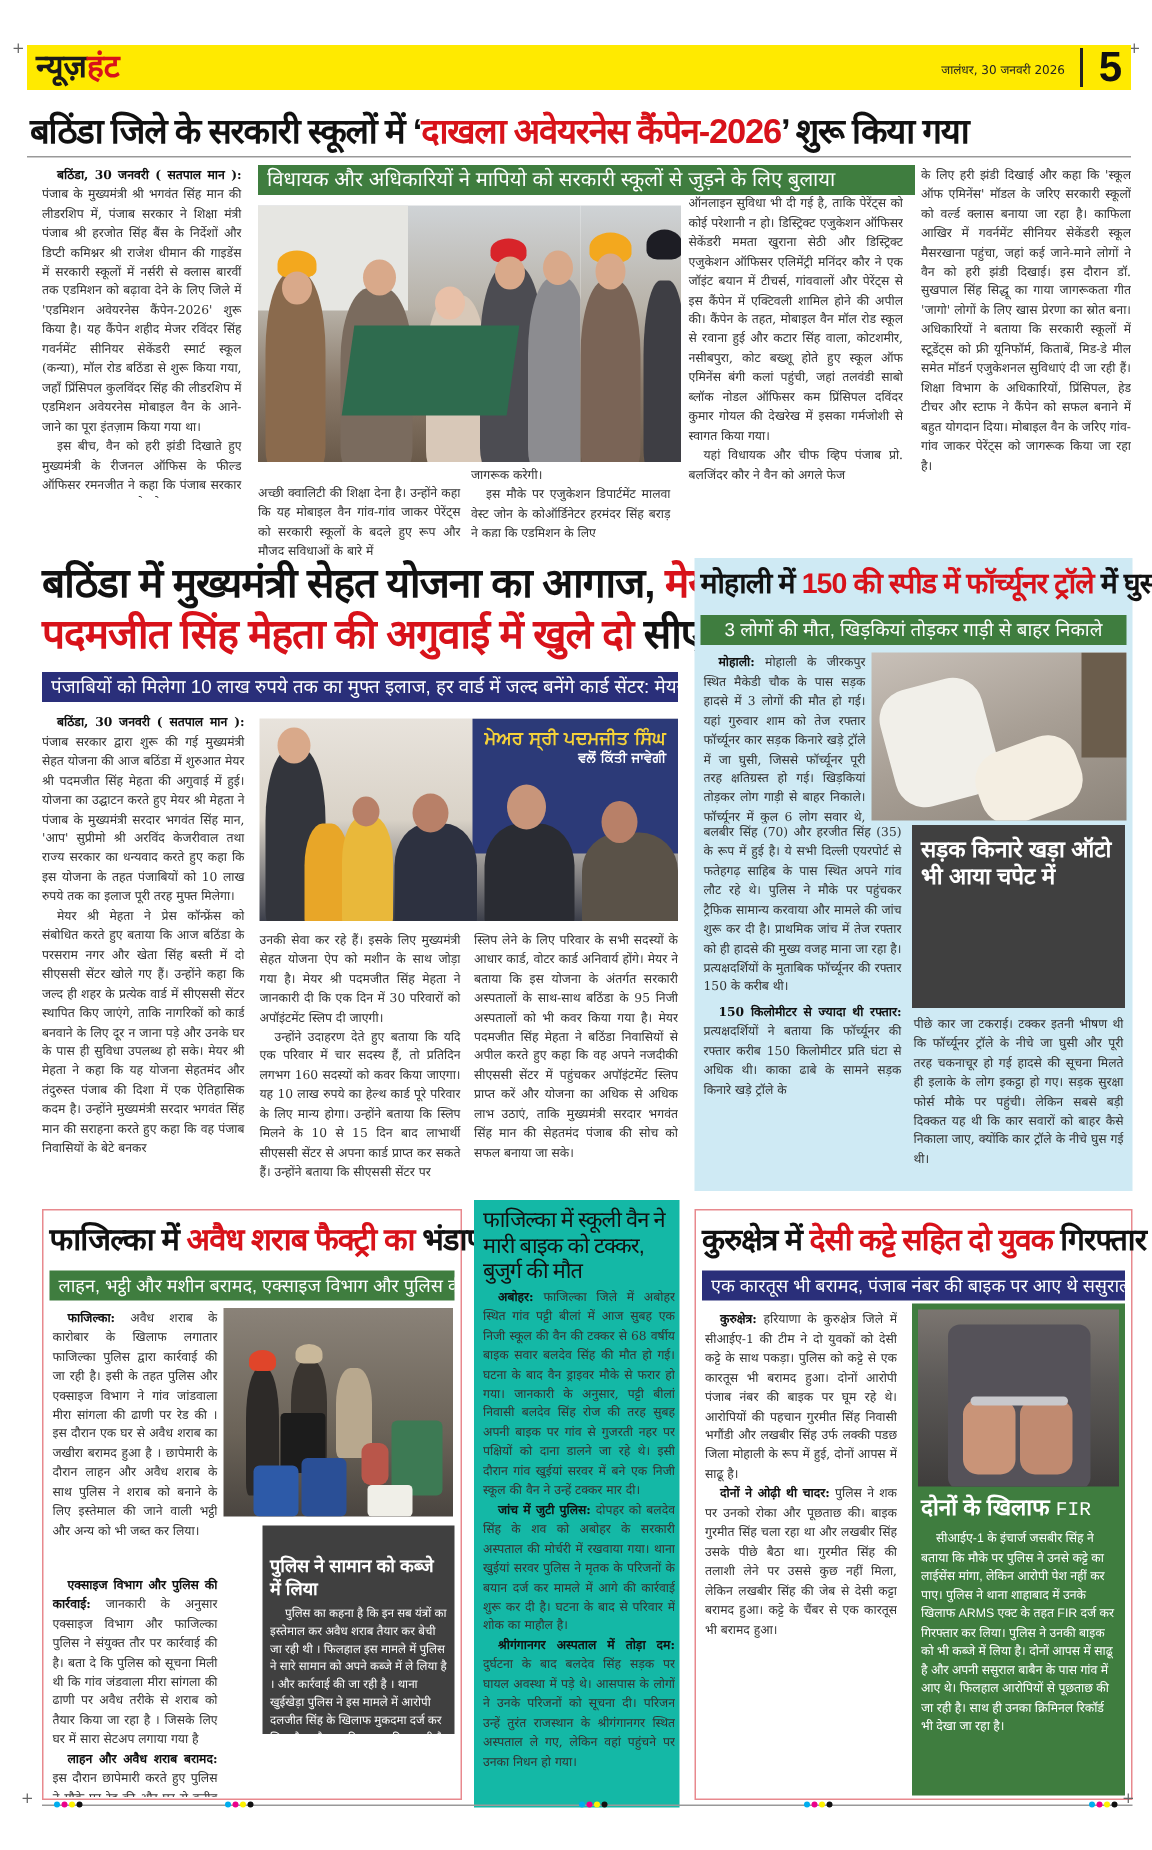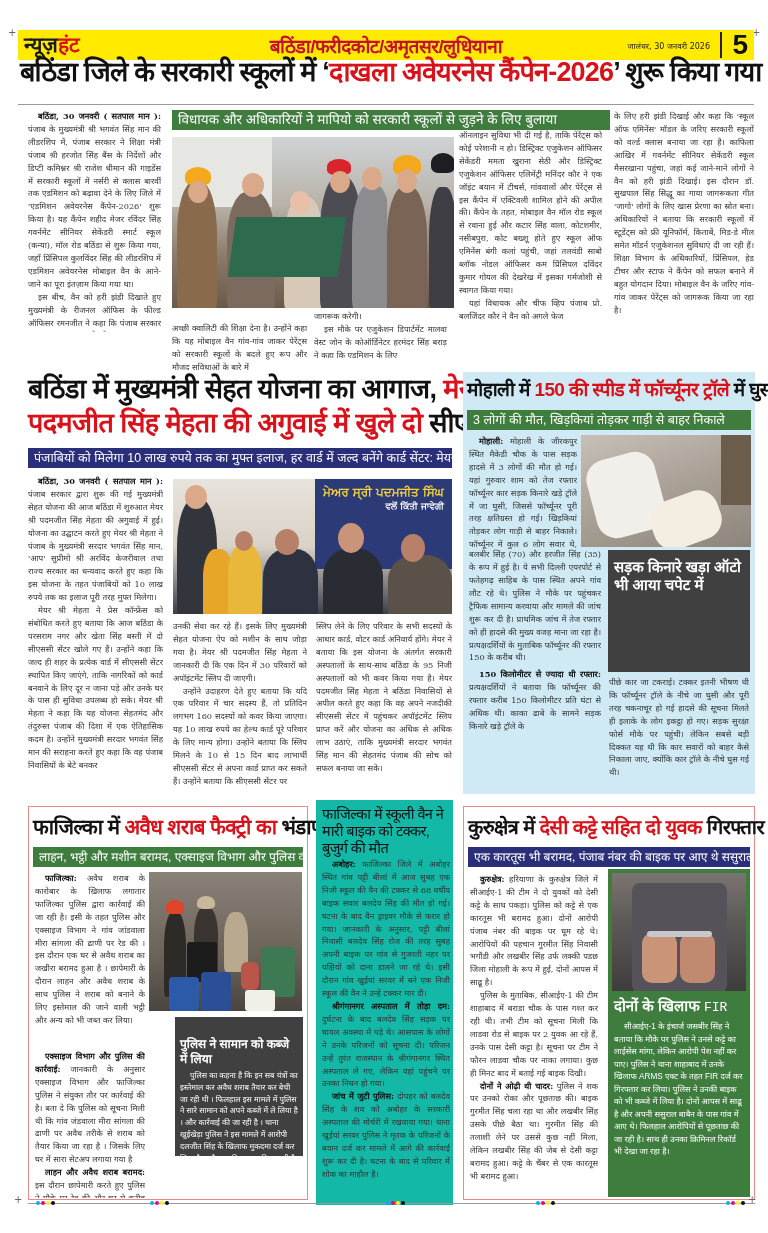--- a/index.html
+++ b/index.html
@@ -9,21 +9,21 @@
   
   .mast{left:18px;top:30px;width:736px;height:30px;background:#ffea00;}
   .logo{position:absolute;left:6px;top:2px;font-family:"Liberation Sans",sans-serif;font-weight:bold;font-size:21px;line-height:26px}
   .logo .a{color:#1a1a1a}.logo .b{color:#d8121a}
   .mast-cities{position:absolute;left:0;right:0;top:3px;text-align:center;font-weight:bold;font-size:19px;color:#c8102e;font-family:"Liberation Sans",sans-serif;letter-spacing:-0.5px}
   .mast-date{position:absolute;right:44px;top:10px;font-size:8px;color:#222}
   .mast-div{position:absolute;right:32px;top:2px;width:2px;height:26px;background:#222}
   .mast-page{position:absolute;right:6px;top:-1px;font-size:28px;font-weight:bold;color:#111;font-family:"Liberation Sans",sans-serif}
   .rule{left:18px;width:736px;height:1px;background:#999}
   
-  .hl1{left:20px;top:55px;width:730px;font-family:"Liberation Sans",sans-serif;font-weight:bold;font-size:27px;line-height:34px;letter-spacing:-0.8px;color:#111;white-space:nowrap}
+  .hl1{left:20px;top:70px;width:730px;font-family:"Liberation Sans",sans-serif;font-weight:bold;font-size:23px;line-height:34px;letter-spacing:-0.8px;color:#111;white-space:nowrap}
   .red{color:#d8121a}
   .sub-green{background:#3f7d3f;color:#fff;font-family:"Liberation Sans",sans-serif;font-size:13.5px;line-height:20px;padding:0 6px;white-space:nowrap;overflow:hidden}
   .sub-blue{background:#2a2f7a;color:#fff;font-family:"Liberation Sans",sans-serif;font-size:13.5px;line-height:20px;padding:0 6px;white-space:nowrap;overflow:hidden}
   .txt{font-family:"DejaVu Serif","Liberation Serif",serif;font-size:8.2px;line-height:12.9px;color:#333;text-align:justify;overflow:hidden}
   .txt p{text-indent:10px}
   .txt b{color:#111}
   .photo{overflow:hidden}
   
   .ph1{background:linear-gradient(180deg,#cfd3d6 0%,#b8b2a8 40%,#8a7a6a 70%,#6a5a4a 100%)}
   .flag{position:absolute;background:#2e6b4e;transform:skew(-8deg)}
@@ -51,21 +51,20 @@
 </head>
 <body>
 
 <div class="crop" style="left:8px;top:27px">+</div>
 <div class="crop" style="left:752px;top:27px">+</div>
 
 <div class="abs mast">
   <div class="logo">
     <span class="a">न्यूज़</span><span class="b">हंट</span>
   </div>
-  <div class="mast-cities">बठिंडा/फरीदकोट/अमृतसर/लुधियाना</div>
   <div class="mast-date">जालंधर, 30 जनवरी 2026</div>
   <div class="mast-div"></div>
   <div class="mast-page">5</div>
 </div>
 
 <div class="abs hl1">
   <span>बठिंडा जिले के सरकारी स्कूलों में ‘</span><span class="red">दाखला अवेयरनेस कैंपेन-2026</span><span>’ शुरू किया गया</span>
 </div>
 <div class="abs rule" style="top:104px;"></div>
 
@@ -144,21 +143,21 @@
 <div class="abs txt" style="left:173px;top:620px;width:134px;height:176px">
   <div>उनकी सेवा कर रहे हैं। इसके लिए मुख्यमंत्री सेहत योजना ऐप को मशीन के साथ जोड़ा गया है। मेयर श्री पदमजीत सिंह मेहता ने जानकारी दी कि एक दिन में 30 परिवारों को अपॉइंटमेंट स्लिप दी जाएगी।</div>
   <p>उन्होंने उदाहरण देते हुए बताया कि यदि एक परिवार में चार सदस्य हैं, तो प्रतिदिन लगभग 160 सदस्यों को कवर किया जाएगा। यह 10 लाख रुपये का हेल्थ कार्ड पूरे परिवार के लिए मान्य होगा। उन्होंने बताया कि स्लिप मिलने के 10 से 15 दिन बाद लाभार्थी सीएससी सेंटर से अपना कार्ड प्राप्त कर सकते हैं। उन्होंने बताया कि सीएससी सेंटर पर</p>
 </div>
 <div class="abs txt" style="left:316px;top:620px;width:136px;height:176px">स्लिप लेने के लिए परिवार के सभी सदस्यों के आधार कार्ड, वोटर कार्ड अनिवार्य होंगे। मेयर ने बताया कि इस योजना के अंतर्गत सरकारी अस्पतालों के साथ-साथ बठिंडा के 95 निजी अस्पतालों को भी कवर किया गया है। मेयर पदमजीत सिंह मेहता ने बठिंडा निवासियों से अपील करते हुए कहा कि वह अपने नजदीकी सीएससी सेंटर में पहुंचकर अपॉइंटमेंट स्लिप प्राप्त करें और योजना का अधिक से अधिक लाभ उठाएं, ताकि मुख्यमंत्री सरदार भगवंत सिंह मान की सेहतमंद पंजाब की सोच को सफल बनाया जा सके।</div>
 
 <div class="abs box-cyan" style="left:463px;top:372px;width:292px;height:422px">
   <div class="bigh" style="position:absolute;left:4px;top:6px;font-size:19px;line-height:24px">
     <span>मोहाली में</span> <span class="red">150 की स्पीड में फॉर्च्यूनर ट्रॉले</span> <span>में घुसी</span>
   </div>
-  <div class="sub-green" style="position:absolute;left:4px;top:38px;width:284px;font-size:12.5px;">3 लोगों की मौत, खिड़कियां तोड़कर गाड़ी से बाहर निकाले</div>
+  <div class="sub-green" style="position:absolute;left:4px;top:38px;width:284px;font-size:12.5px;text-align:center">3 लोगों की मौत, खिड़कियां तोड़कर गाड़ी से बाहर निकाले</div>
 
   <div class="photo ph3" style="position:absolute;left:118px;top:63px;width:170px;height:112px">
     <div style="position:absolute;left:10px;top:20px;width:70px;height:80px;background:#f1efe9;border-radius:20px;transform:rotate(-15deg)"></div>
     <div style="position:absolute;left:70px;top:60px;width:70px;height:50px;background:#f4eee2;border-radius:20px;transform:rotate(-20deg)"></div>
     <div style="position:absolute;left:140px;top:0;width:30px;height:70px;background:#6b5d4c"></div>
   </div>
 
   <div class="txt" style="position:absolute;left:6px;top:63px;width:108px;height:114px">
     <p><b>मोहाली:</b> <span>मोहाली के जीरकपुर स्थित मैकेडी चौक के पास सड़क हादसे में 3 लोगों की मौत हो गई। यहां गुरुवार शाम को तेज रफ्तार फॉर्च्यूनर कार सड़क किनारे खड़े ट्रॉले में जा घुसी, जिससे फॉर्च्यूनर पूरी तरह क्षतिग्रस्त हो गई। खिड़कियां तोड़कर लोग गाड़ी से बाहर निकाले। फॉर्च्यूनर में कुल 6 लोग सवार थे, जिनमें दो महिलाएं और दो बच्चे भी शामिल थे। मृतकों की पहचान अमरीक सिंह (68), बलबीर सिंह (70) और हरजीत सिंह (35) के रूप में हुई है। ये सभी दिल्ली एयरपोर्ट से फतेहगढ़ साहिब के पास स्थित अपने गांव लौट रहे थे। पुलिस ने मौके पर पहुंचकर ट्रैफिक सामान्य करवाया और मामले की जांच शुरू कर दी है। प्राथमिक जांच में तेज रफ्तार को ही हादसे की मुख्य वजह माना जा रहा है। प्रत्यक्षदर्शियों के मुताबिक फॉर्च्यूनर की रफ्तार 150 के करीब थी।</span></p>
   </div>
@@ -211,34 +210,33 @@
     <div class="callout-body" style="margin-top:3px;font-size:7.8px;line-height:11.8px">
         <p>पुलिस का कहना है कि इन सब यंत्रों का इस्तेमाल कर अवैध शराब तैयार कर बेची जा रही थी । फिलहाल इस मामले में पुलिस ने सारे सामान को अपने कब्जे में ले लिया है । और कार्रवाई की जा रही है । थाना खुईखेड़ा पुलिस ने इस मामले में आरोपी दलजीत सिंह के खिलाफ मुकदमा दर्ज कर लिया है । और इसकी तलाश की जा रही है</p>
       </div>
   </div>
 </div>
 
 <div class="abs box-mint" style="left:316px;top:800px;width:137px;height:405px">
   <div class="bigh" style="position:absolute;left:6px;top:6px;width:128px;font-size:14.5px;line-height:17px;white-space:normal;font-weight:normal">फाजिल्का में स्कूली वैन ने मारी बाइक को टक्कर, बुजुर्ग की मौत</div>
   <div class="txt" style="position:absolute;left:6px;top:58px;width:128px;height:345px">
     <p><b>अबोहर:</b> <span>फाजिल्का जिले में अबोहर स्थित गांव पट्टी बीलां में आज सुबह एक निजी स्कूल की वैन की टक्कर से 68 वर्षीय बाइक सवार बलदेव सिंह की मौत हो गई। घटना के बाद वैन ड्राइवर मौके से फरार हो गया। जानकारी के अनुसार, पट्टी बीलां निवासी बलदेव सिंह रोज की तरह सुबह अपनी बाइक पर गांव से गुजरती नहर पर पक्षियों को दाना डालने जा रहे थे। इसी दौरान गांव खुईयां सरवर में बने एक निजी स्कूल की वैन ने उन्हें टक्कर मार दी।</span></p>
+    <p><b>जांच में जुटी पुलिस:</b> <span>दोपहर को बलदेव सिंह के शव को अबोहर के सरकारी अस्पताल की मोर्चरी में रखवाया गया। थाना खुईयां सरवर पुलिस ने मृतक के परिजनों के बयान दर्ज कर मामले में आगे की कार्रवाई शुरू कर दी है। घटना के बाद से परिवार में शोक का माहौल है।</span></p>
     <p><b>श्रीगंगानगर अस्पताल में तोड़ा दम:</b> <span>दुर्घटना के बाद बलदेव सिंह सड़क पर घायल अवस्था में पड़े थे। आसपास के लोगों ने उनके परिजनों को सूचना दी। परिजन उन्हें तुरंत राजस्थान के श्रीगंगानगर स्थित अस्पताल ले गए, लेकिन वहां पहुंचने पर उनका निधन हो गया।</span></p>
-    <p><b>जांच में जुटी पुलिस:</b> <span>दोपहर को बलदेव सिंह के शव को अबोहर के सरकारी अस्पताल की मोर्चरी में रखवाया गया। थाना खुईयां सरवर पुलिस ने मृतक के परिजनों के बयान दर्ज कर मामले में आगे की कार्रवाई शुरू कर दी है। घटना के बाद से परिवार में शोक का माहौल है।</span></p>
   </div>
 </div>
 
 <div class="abs box-red" style="left:463px;top:806px;width:292px;height:394px">
   <div class="bigh" style="position:absolute;left:4px;top:6px;font-size:20px;line-height:28px">
     <span>कुरुक्षेत्र में</span> <span class="red">देसी कट्टे सहित दो युवक</span> <span>गिरफ्तार</span>
   </div>
   <div class="sub-blue" style="position:absolute;left:4px;top:40px;width:282px;font-size:12px;text-align:center">एक कारतूस भी बरामद, पंजाब नंबर की बाइक पर आए थे ससुराल</div>
 
   <div class="txt" style="position:absolute;left:6px;top:66px;width:128px;height:325px">
     <p><b>कुरुक्षेत्र:</b> <span>हरियाणा के कुरुक्षेत्र जिले में सीआईए-1 की टीम ने दो युवकों को देसी कट्टे के साथ पकड़ा। पुलिस को कट्टे से एक कारतूस भी बरामद हुआ। दोनों आरोपी पंजाब नंबर की बाइक पर घूम रहे थे। आरोपियों की पहचान गुरमीत सिंह निवासी भगौंडी और लखबीर सिंह उर्फ लक्की पडछ जिला मोहाली के रूप में हुई, दोनों आपस में साढू है।</span></p>
-    <p>पुलिस के मुताबिक, सीआईए-1 की टीम शाहाबाद में बराडा चौक के पास गश्त कर रही थी। तभी टीम को सूचना मिली कि लाडवा रोड से बाइक पर 2 युवक आ रहे हैं, उनके पास देसी कट्टा है। सूचना पर टीम ने फौरन लाडवा चौक पर नाका लगाया। कुछ ही मिनट बाद में बताई गई बाइक दिखी।</p>
     <p><b>दोनों ने ओढ़ी थी चादर:</b> <span>पुलिस ने शक पर उनको रोका और पूछताछ की। बाइक गुरमीत सिंह चला रहा था और लखबीर सिंह उसके पीछे बैठा था। गुरमीत सिंह की तलाशी लेने पर उससे कुछ नहीं मिला, लेकिन लखबीर सिंह की जेब से देसी कट्टा बरामद हुआ। कट्टे के चैंबर से एक कारतूस भी बरामद हुआ।</span></p>
   </div>
 
   <div class="callout-green" style="position:absolute;left:144px;top:62px;width:142px;height:328px;padding:4px">
     <div class="photo ph5" style="width:134px;height:118px;position:relative">
       <div style="position:absolute;left:20px;top:10px;width:95px;height:110px;background:#555259;border-radius:8px"></div>
       <div style="position:absolute;left:30px;top:60px;width:35px;height:50px;background:#c99478;border-radius:10px"></div>
       <div style="position:absolute;left:68px;top:60px;width:35px;height:50px;background:#c08a70;border-radius:10px"></div>
       <div style="position:absolute;left:35px;top:58px;width:65px;height:6px;background:#c8c8cc;border-radius:3px"></div>
     </div>

